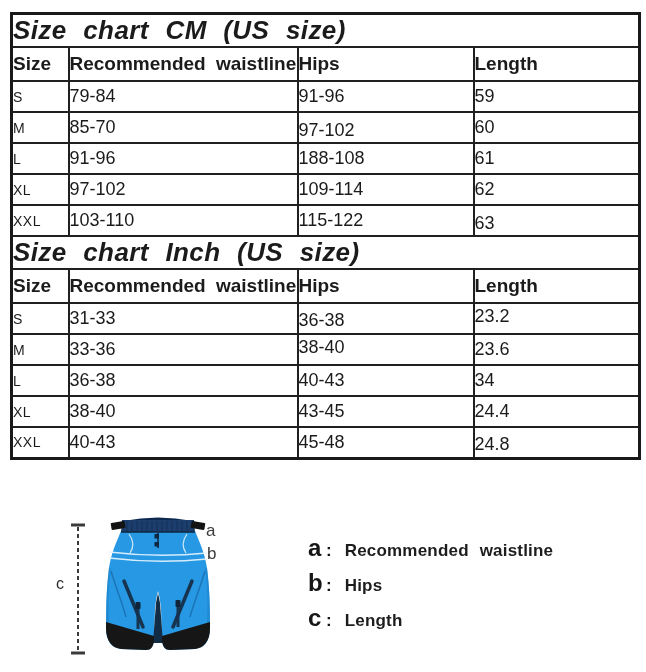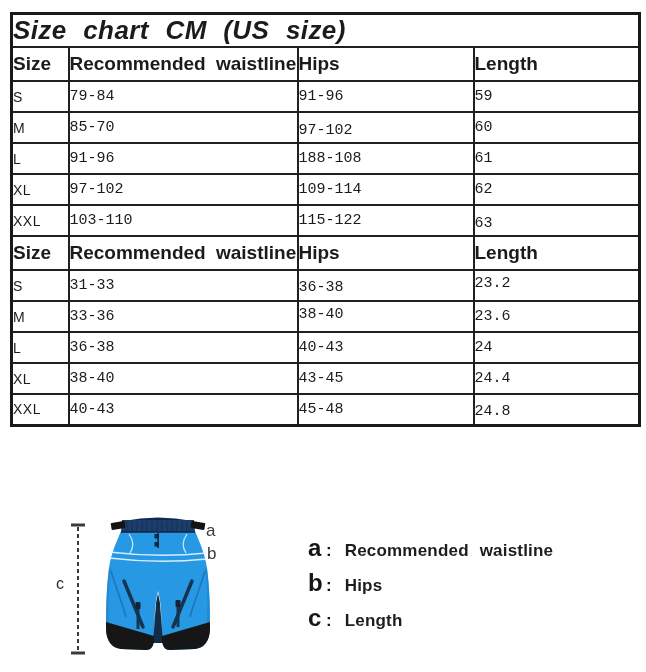--- a/index.html
+++ b/index.html
@@ -27,21 +27,21 @@
   }
   .title-cell{
     font-style:italic;font-weight:bold;font-size:26px;
     word-spacing:9px;letter-spacing:.4px;height:31px;
   }
   .size-table th{
     font-size:19px;font-weight:bold;word-spacing:5px;height:32px;
   }
   tr.data-row{height:31px;}
   .size-cell{font-size:14px;letter-spacing:.5px;}
-  .val-cell{font-size:15px;font-family:Liberation Mono, monospace;}
+  .val-cell{font-size:18px;}
   .d2{top:2px;} .d3{top:3px;} .u2{top:-2px;margin-top:48px;}
   
   .diagram{position:absolute;left:0;top:501px;width:646px;height:171px;}
   .diagram-svg{position:absolute;left:0;top:0;}
   .marker{
     position:absolute;font-size:17px;color:#3c3c3c;line-height:1;
   }
   .marker-c{left:56px;top:75px;font-size:16px;color:#2e2e2e;}
   .marker-a{left:206px;top:21px;}
   .marker-b{left:207px;top:44px;}
@@ -109,20 +109,23 @@
     <td class="val-cell">62</td>
   </tr>
   <tr class="data-row">
     <td class="size-cell">XXL</td>
     <td class="val-cell">103-110</td>
     <td class="val-cell">115-122</td>
     <td class="val-cell d3">63</td>
   </tr>
 
   <tr>
+        <td class="title-cell" colspan="4">Size chart Inch (US size)</td>
+      </tr>
+  <tr>
     <th>Size</th>
     <th>Recommended waistline</th>
     <th>Hips</th>
     <th>Length</th>
   </tr>
   <tr class="data-row">
     <td class="size-cell">S</td>
     <td class="val-cell">31-33</td>
     <td class="val-cell d2">36-38</td>
     <td class="val-cell u2">23.2</td>
@@ -130,21 +133,21 @@
   <tr class="data-row">
     <td class="size-cell">M</td>
     <td class="val-cell">33-36</td>
     <td class="val-cell u2">38-40</td>
     <td class="val-cell">23.6</td>
   </tr>
   <tr class="data-row">
     <td class="size-cell">L</td>
     <td class="val-cell">36-38</td>
     <td class="val-cell">40-43</td>
-    <td class="val-cell">24</td>
+    <td class="val-cell">34</td>
   </tr>
   <tr class="data-row">
     <td class="size-cell">XL</td>
     <td class="val-cell">38-40</td>
     <td class="val-cell">43-45</td>
     <td class="val-cell">24.4</td>
   </tr>
   <tr class="data-row">
     <td class="size-cell">XXL</td>
     <td class="val-cell">40-43</td>

